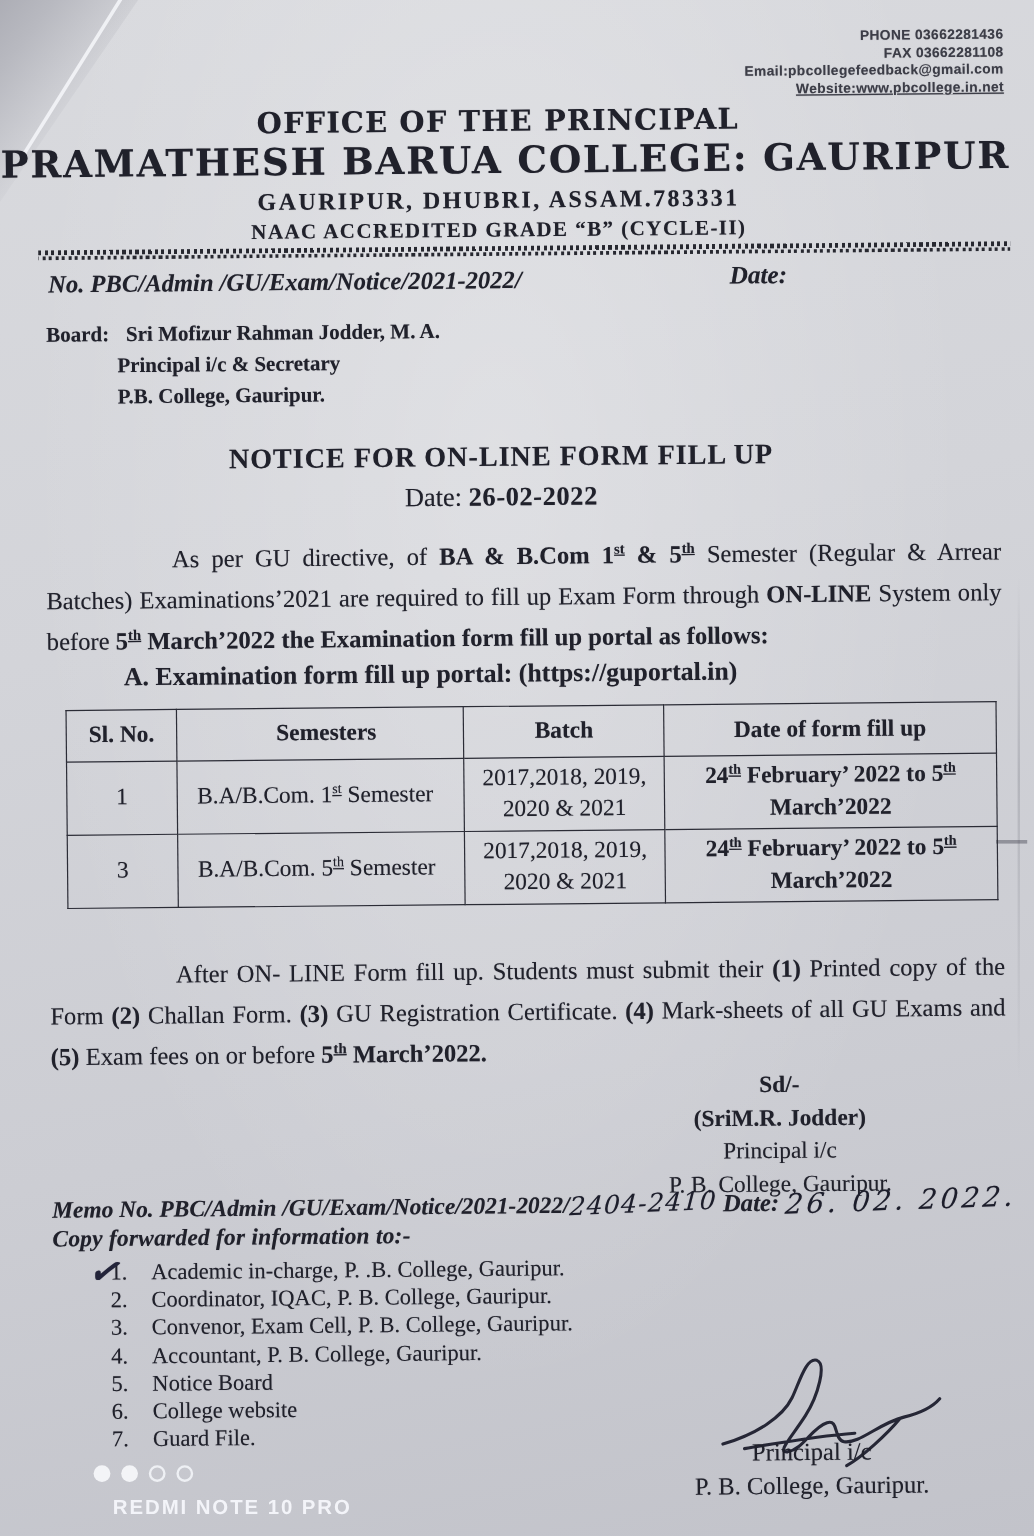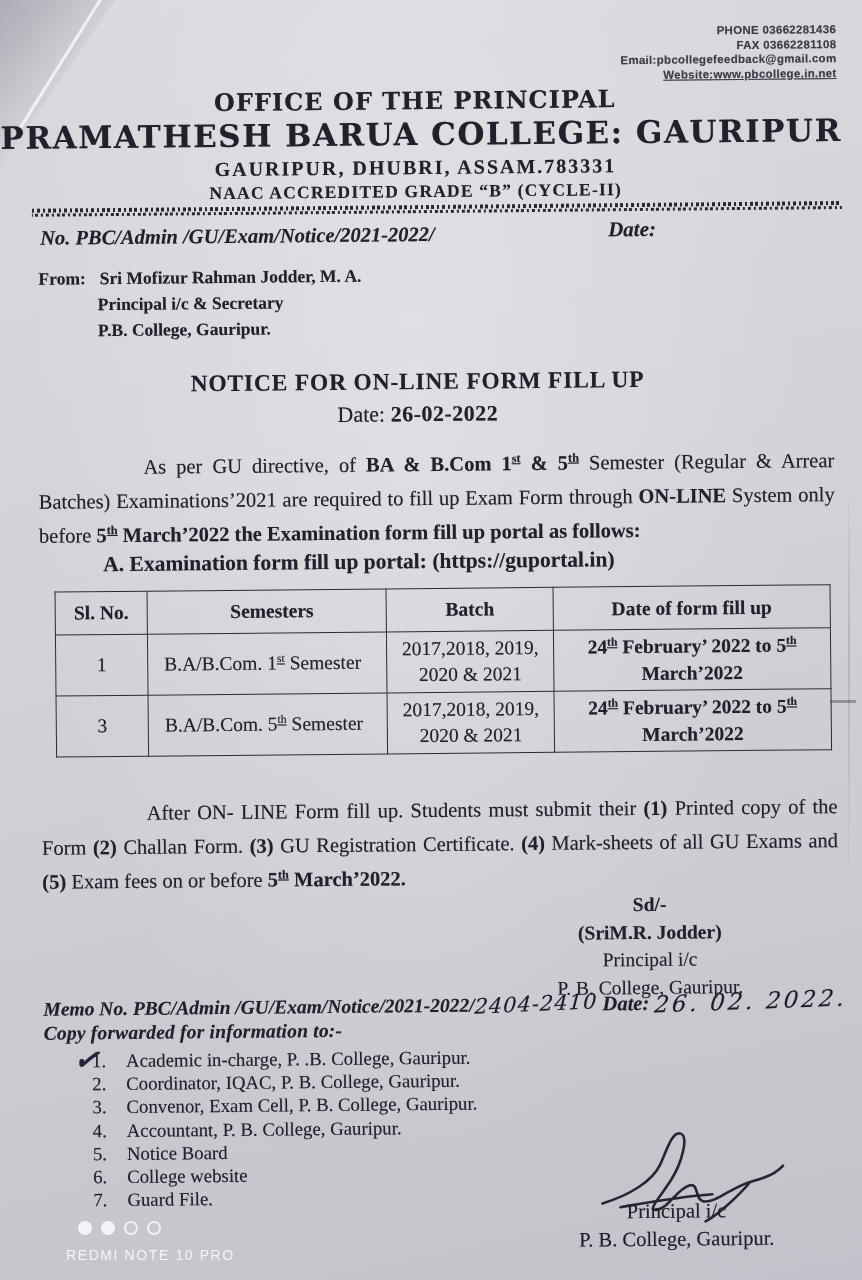--- a/index.html
+++ b/index.html
@@ -101,22 +101,22 @@
   .tick{position:absolute;left:72px;top:1038px;font-size:31px;color:#23243a;
         transform:rotate(10deg) skewX(-10deg);font-weight:bold;}
 
   .sigsvg{left:585px;top:1125px;}
   .signblk{top:1199px;left:538px;width:266px;text-align:center;font-size:20.5px;line-height:28px;}
 
   .camdots{left:78px;top:1221px;display:flex;gap:9px;}
   .camdots .dot{width:14px;height:14px;border-radius:50%;}
   .dot.on{background:#f3f4f7;}
   .dot.off{border:2.6px solid #eef0f4;box-sizing:border-box;}
-  .camlabel{left:66px;top:1247px;font-family:"Liberation Sans",sans-serif;font-size:14px;
-            font-weight:400;letter-spacing:1.6px;color:rgba(246,247,251,0.95);text-shadow:none;}
+  .camlabel{left:94px;top:1247px;font-family:"Liberation Sans",sans-serif;font-size:17px;
+            font-weight:700;letter-spacing:1.6px;color:rgba(246,247,251,0.95);text-shadow:none;}
 </style>
 </head>
 <body>
 
 <div class="photo">
   <div class="fold-tl"></div>
   <div class="fold-edge"></div>
   <div class="crease-right"></div>
   <div class="crease-dash"></div>
 
@@ -134,21 +134,21 @@
     <div class="abs address">GAURIPUR, DHUBRI, ASSAM.783331</div>
     <div class="abs naac">NAAC ACCREDITED GRADE “B” (CYCLE-II)</div>
     <div class="abs dotline"></div>
 
     <div class="abs refline">
       <span>No. PBC/Admin /GU/Exam/Notice/2021-2022/</span>
       <span class="date-lab">Date:</span>
     </div>
 
     <div class="abs fromblk">
-      <div><span class="lbl">From:</span><span>Sri  Mofizur Rahman Jodder, M. A.</span></div>
+      <div><span class="lbl">Board:</span><span>Sri  Mofizur Rahman Jodder, M. A.</span></div>
       <div class="ind">Principal i/c &amp; Secretary</div>
       <div class="ind">P.B. College, Gauripur.</div>
     </div>
 
     <div class="abs ntitle">NOTICE FOR ON-LINE FORM FILL UP</div>
     <div class="abs ndate">
       <span>Date: </span><b>26-02-2022</b>
     </div>
 
     <div class="abs para p1">

